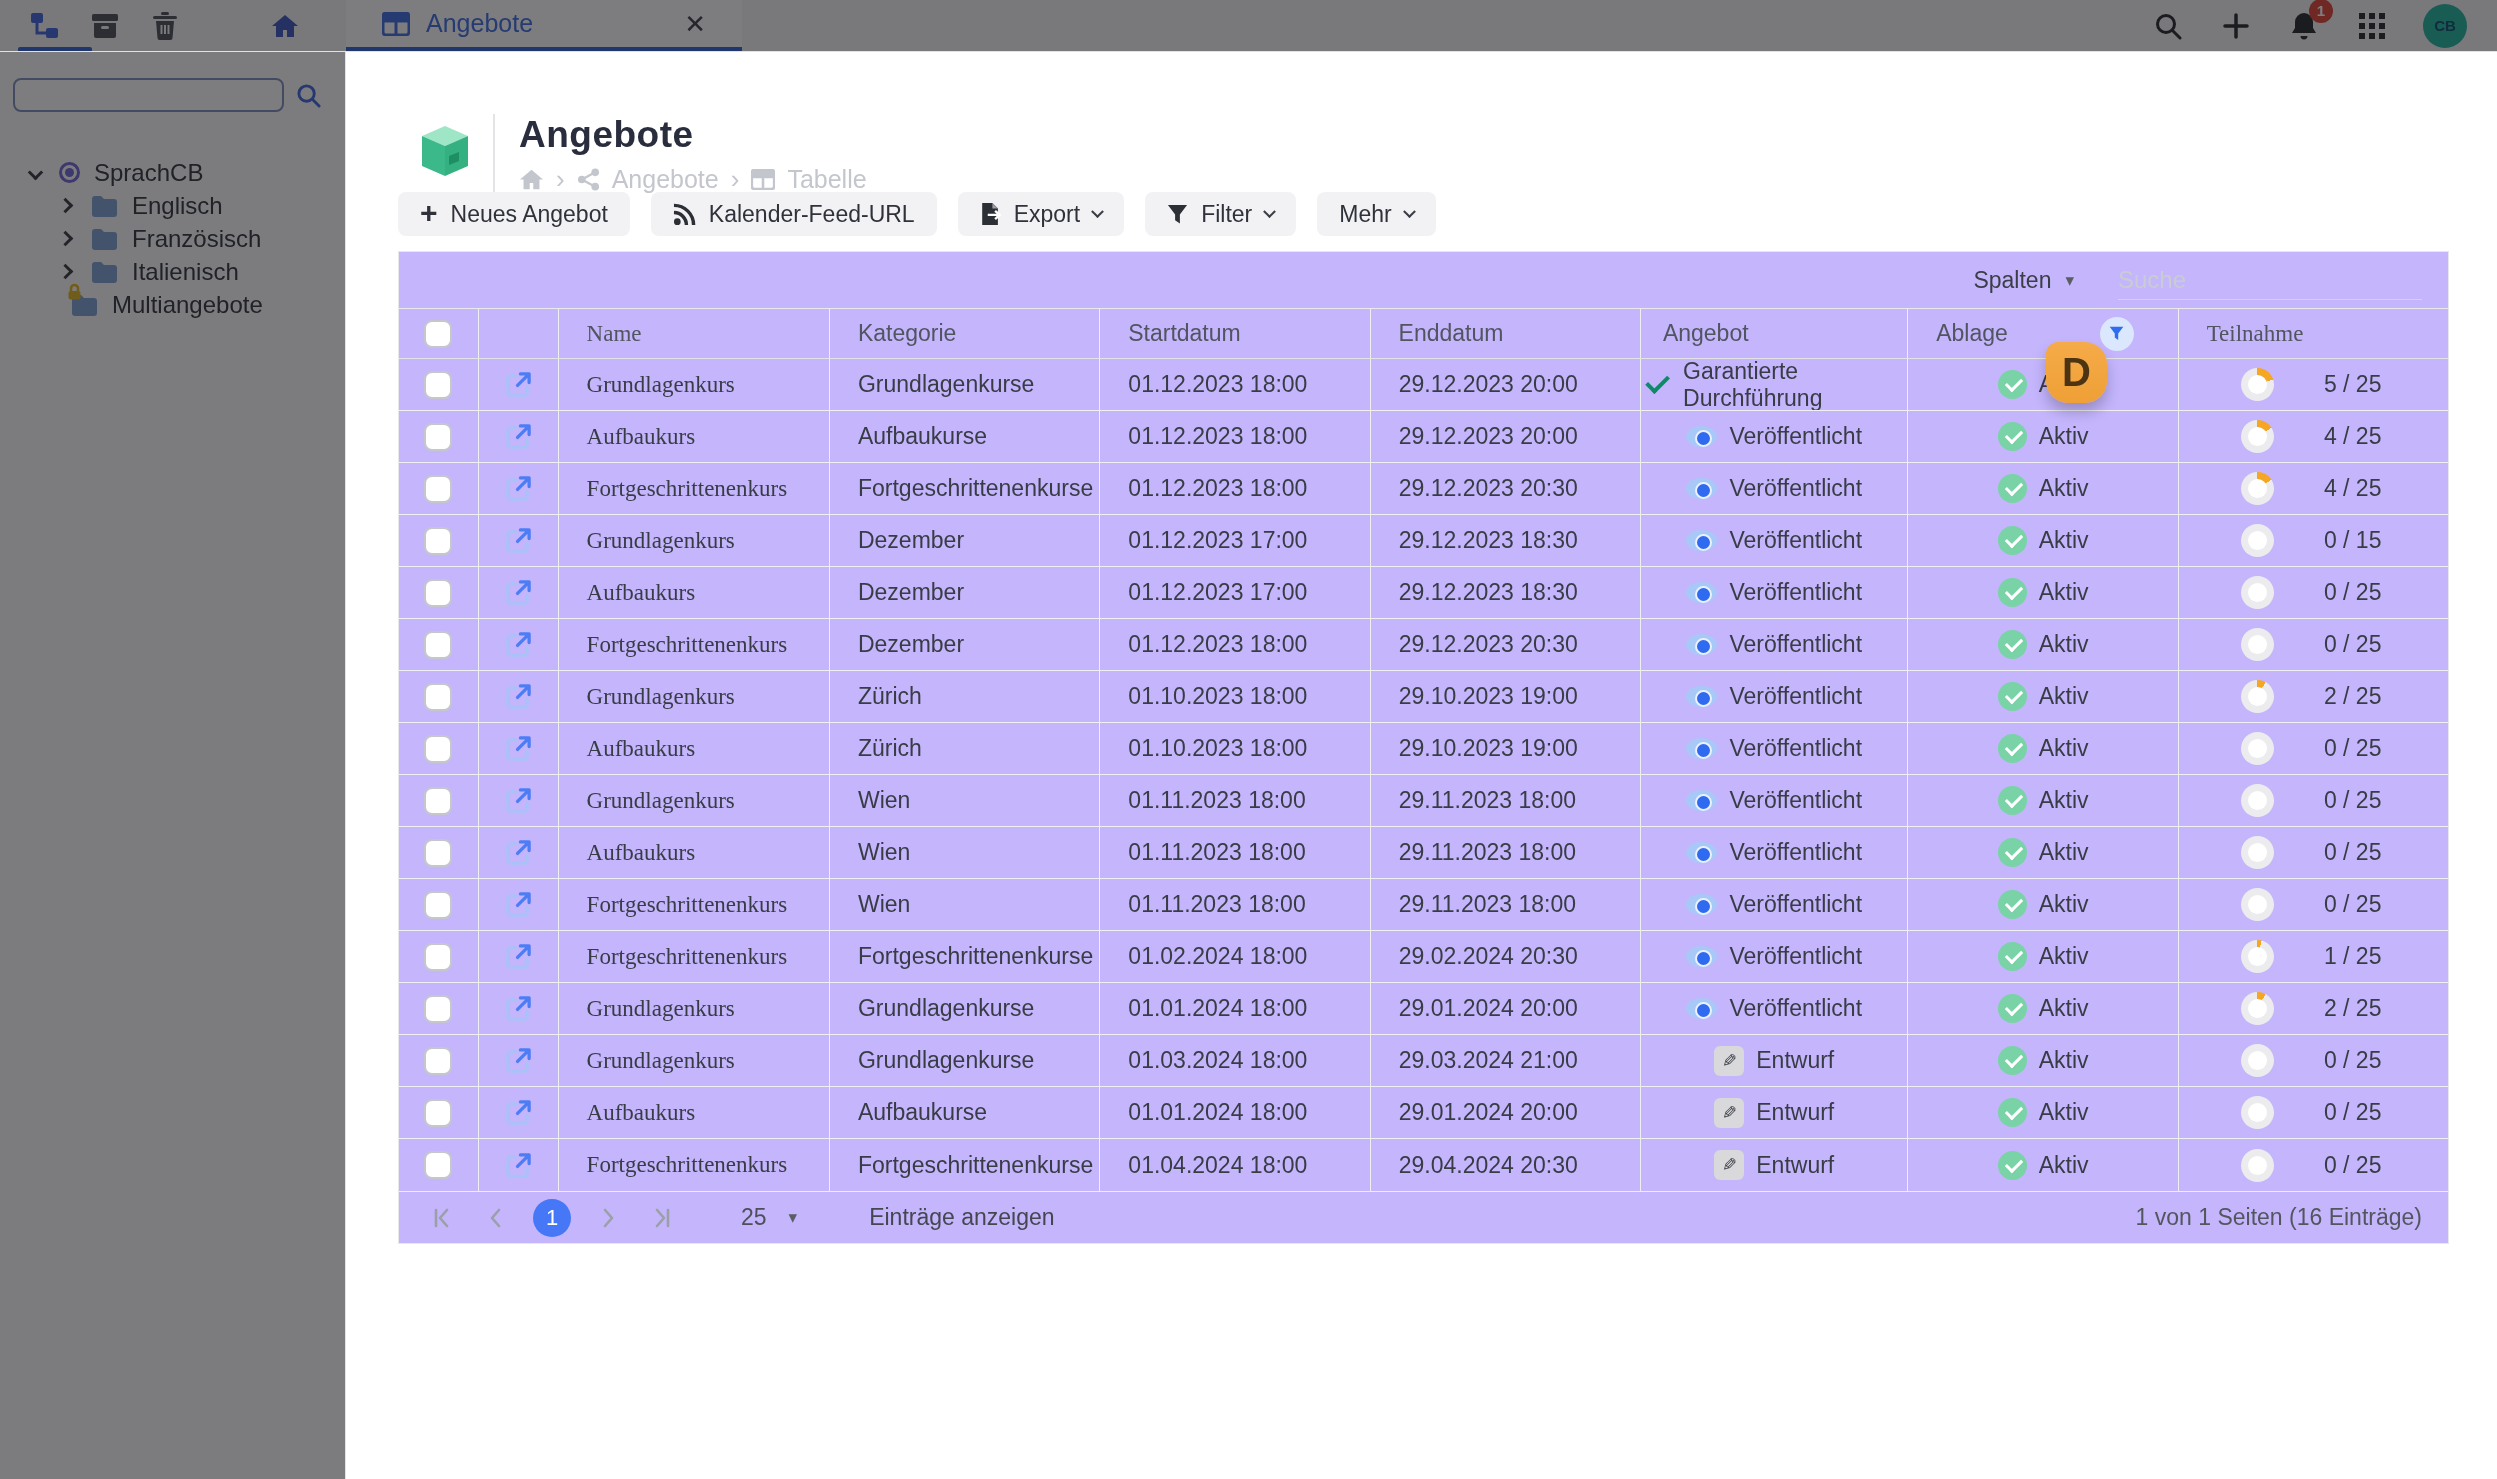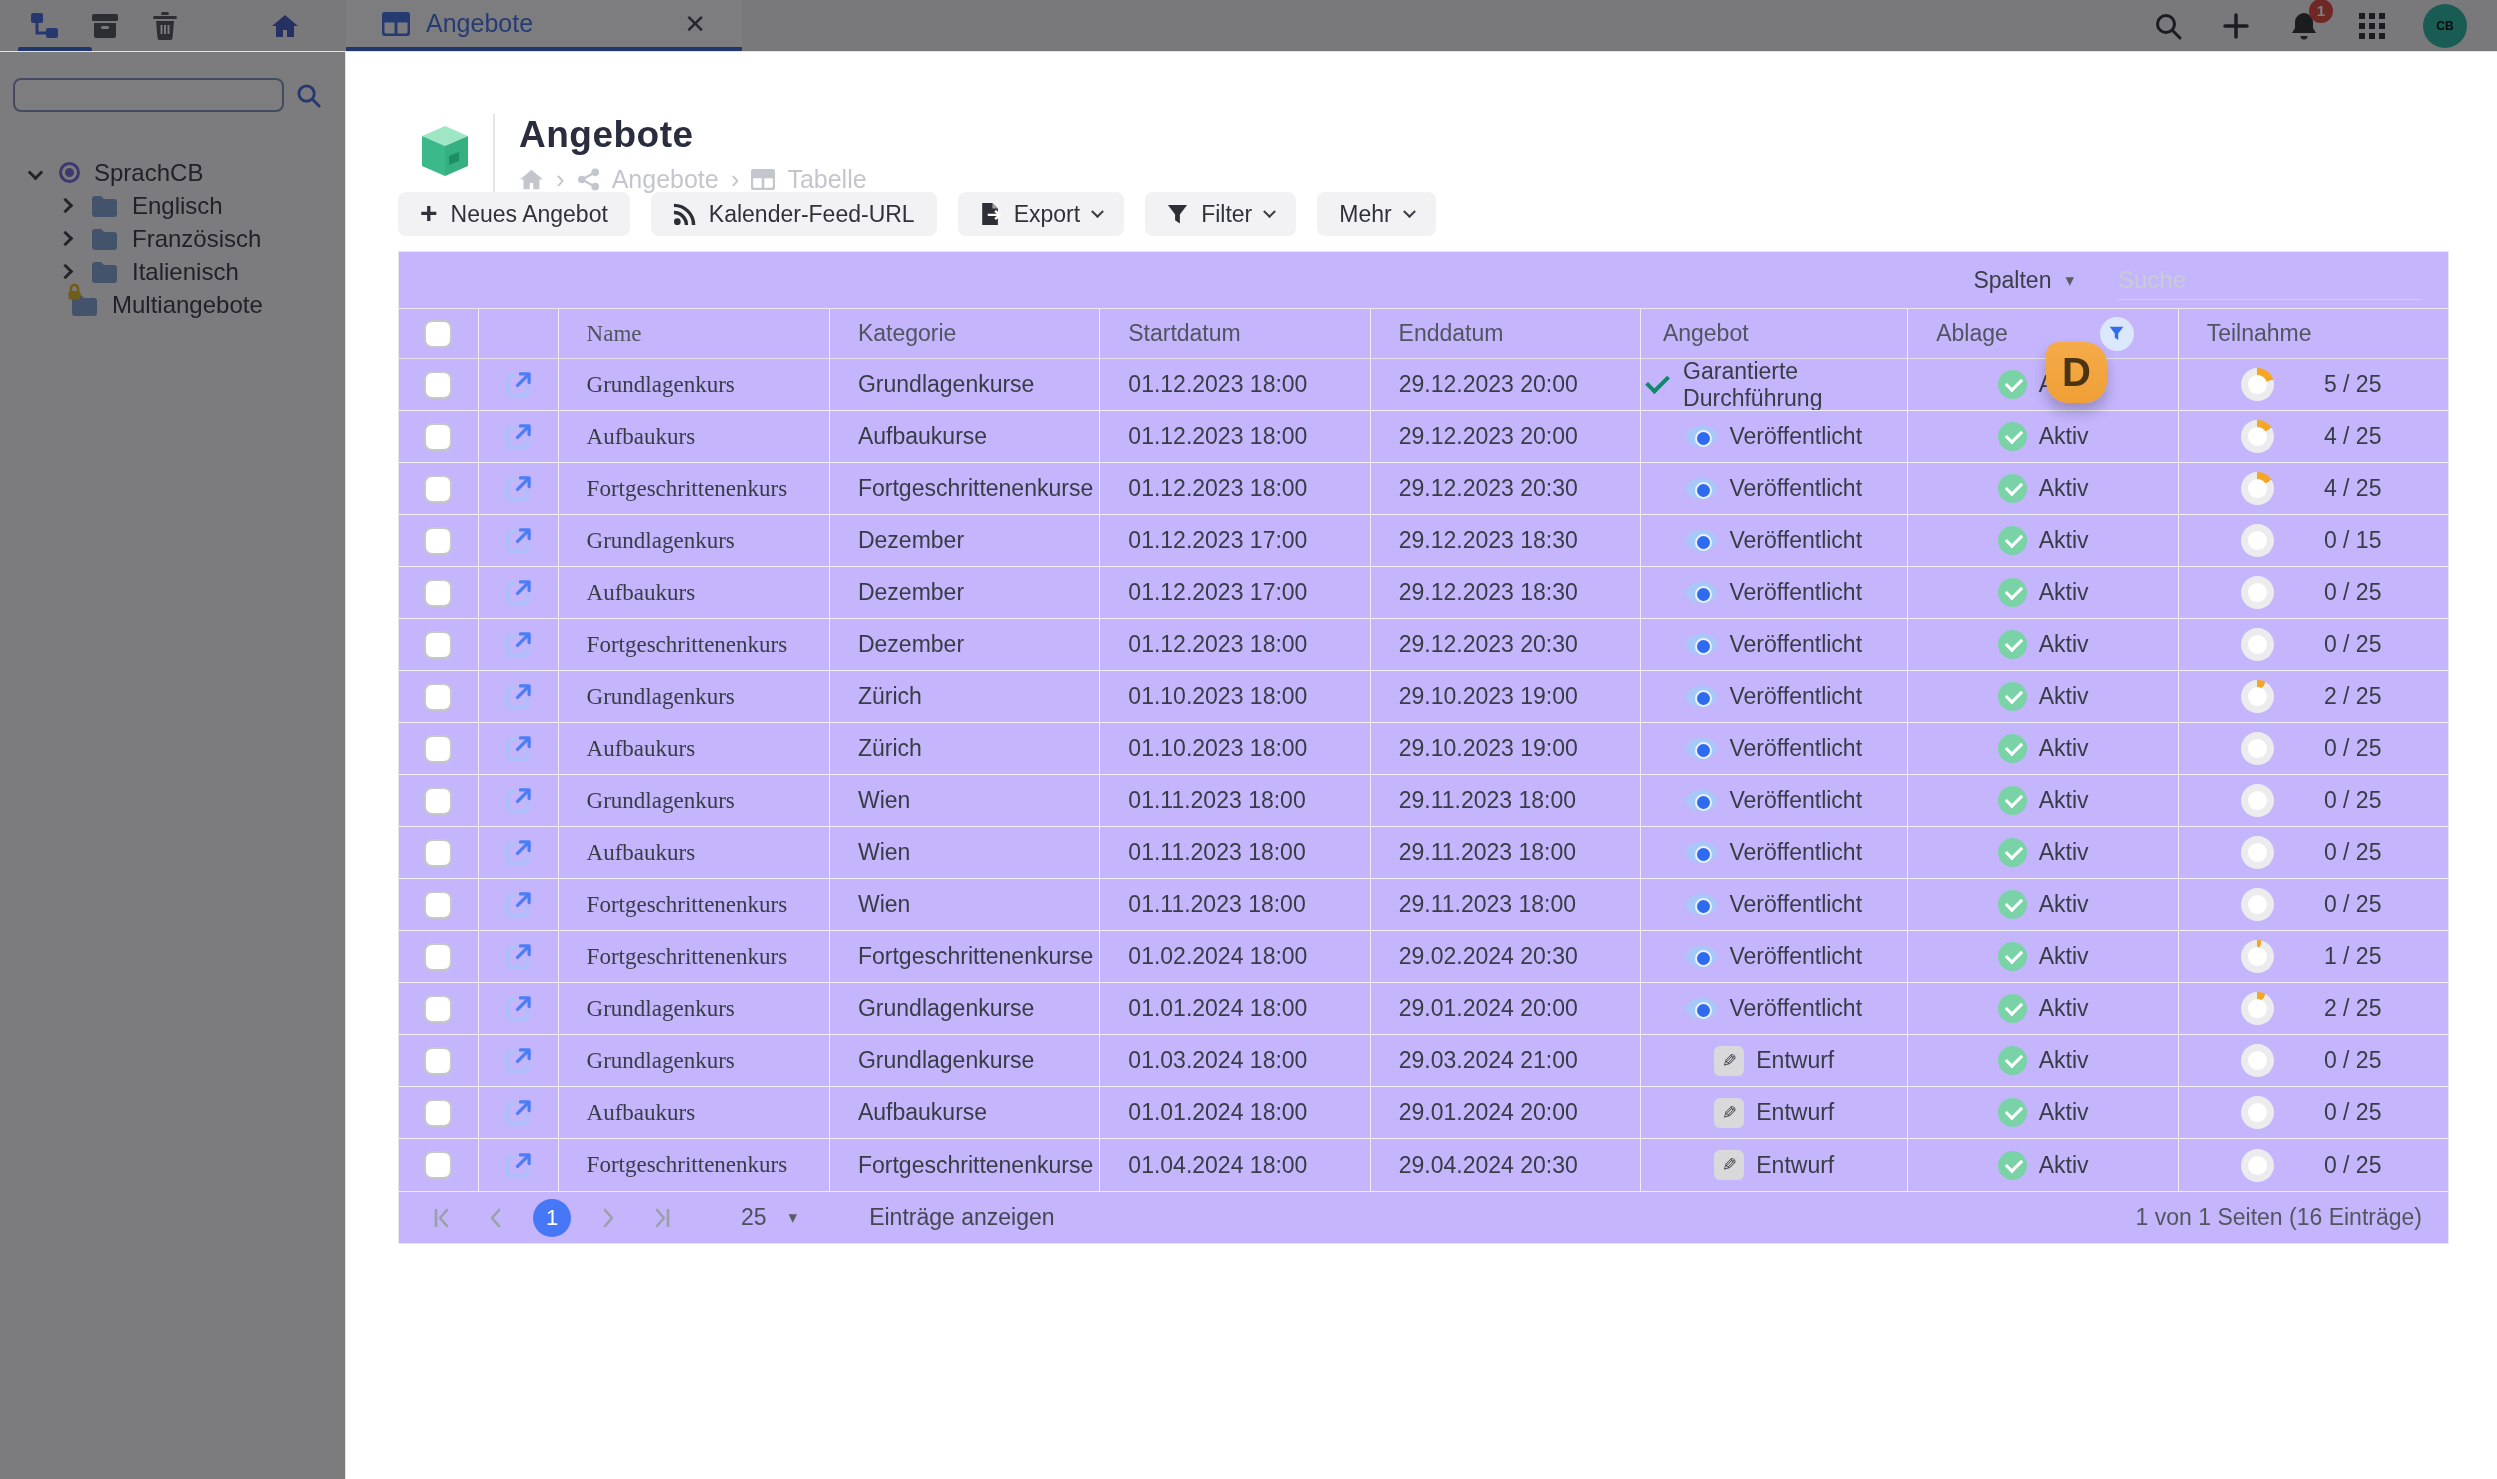--- a/index.html
+++ b/index.html
@@ -13,21 +13,21 @@
   .tb-left { width:346px; display:flex; align-items:center; gap:26px; padding-left:28px; position:relative; flex:none; }
   .tb-icon { width:34px; height:34px; display:flex; align-items:center; justify-content:center; cursor:pointer; }
   .active-underline { position:absolute; left:18px; bottom:0; width:74px; height:4px; background:#2f62d8; border-radius:2px 2px 0 0; }
   .tb-icon.home { margin-left:60px; }
   .tab { width:396px; background:#fdfdfe; border-bottom:4px solid #2f62d8; display:flex; align-items:center; padding:0 36px; gap:16px; flex:none; }
   .tab-label { color:#3b6be0; font-size:25px; }
   .tab-close { margin-left:auto; color:#3a3e47; font-size:26px; line-height:1; cursor:pointer; }
   .tb-right { margin-left:auto; display:flex; align-items:center; gap:34px; padding-right:30px; }
   .bell-wrap { position:relative; }
   .badge { position:absolute; top:-10px; right:-12px; min-width:24px; height:24px; border-radius:12px; background:#e04038; color:#fff; font-size:15px; font-weight:bold; display:flex; align-items:center; justify-content:center; padding:0 6px; }
-  .avatar { width:44px; height:44px; border-radius:50%; background:#1fb3a0; color:#000000; font-size:12px; font-weight:bold; display:flex; align-items:center; justify-content:center; cursor:pointer; }
+  .avatar { width:44px; height:44px; border-radius:50%; background:#1fb3a0; color:#0c4a6e; font-size:15px; font-weight:bold; display:flex; align-items:center; justify-content:center; cursor:pointer; }
 
   
   .sidebar { position:absolute; left:0; top:52px; width:346px; bottom:0; background:#fbfbfc; border-right:1px solid #e3e3e5; }
   .sb-search { position:absolute; left:13px; top:26px; display:flex; align-items:center; gap:12px; }
   .sb-search input { width:271px; height:34px; border:2px solid #7c8fc0; border-radius:8px; background:#fdfdfe; outline:none; padding:0 10px; font-size:20px; color:#343841; }
   .tree { position:absolute; left:0; top:104px; right:0; }
   .tree-row { height:33px; display:flex; align-items:center; font-size:24px; color:#2f333d; cursor:pointer; }
   .tree-row .tlabel { margin-left:14px; }
   .chev { width:11px; height:11px; border-right:3px solid #343841; border-bottom:3px solid #343841; display:inline-block; flex:none; }
   .chev.down { transform:rotate(45deg); }
@@ -74,21 +74,21 @@
   .c2 { width:272px; padding-left:28px;font-family:Liberation Serif, serif; }
   .c3 { width:271px; padding-left:28px; }
   .c4 { width:271px; padding-left:28px; }
   .c5 { width:271px; padding-left:28px; }
   .c6 { width:268px; justify-content:center; gap:12px; padding:0 6px; }
   .c7 { width:271px; justify-content:center; gap:12px; }
   .c8 { width:270px; justify-content:center; gap:50px; }
   .thead .cell { color:#51555f; font-size:23px; }
   .thead .c6 { justify-content:flex-start; padding-left:22px; }
   .thead .c7 { justify-content:space-between; padding-left:28px; padding-right:44px; }
-  .thead .c8 { justify-content:flex-start; padding-left:28px; }
+  .thead .c8 { justify-content:flex-start; padding-left:28px;font-family:Liberation Serif, serif; }
   .trow .cell { font-size:23px; color:#383c45; }
 
   .checkbox { width:28px; height:28px; border:2px solid #c6c7cb; border-radius:8px; background:#fff; cursor:pointer; flex:none; }
 
   .filter-badge { width:34px; height:34px; border-radius:50%; background:#dbe7fc; display:flex; align-items:center; justify-content:center; cursor:pointer; flex:none; }
 
   .st-ic { flex:none; display:flex; align-items:center; justify-content:center; }
   .st-garantiert { width:24px; height:16px; }
   .st-garantiert::after { content:""; display:block; width:18px; height:9px; border-left:4px solid #0d8a68; border-bottom:4px solid #0d8a68; transform:rotate(-45deg) translate(1px,-3px); }
   .st-veroeffentlicht { width:31px; height:21px; background:#a8c8f7; border-radius:50%; position:relative; }

